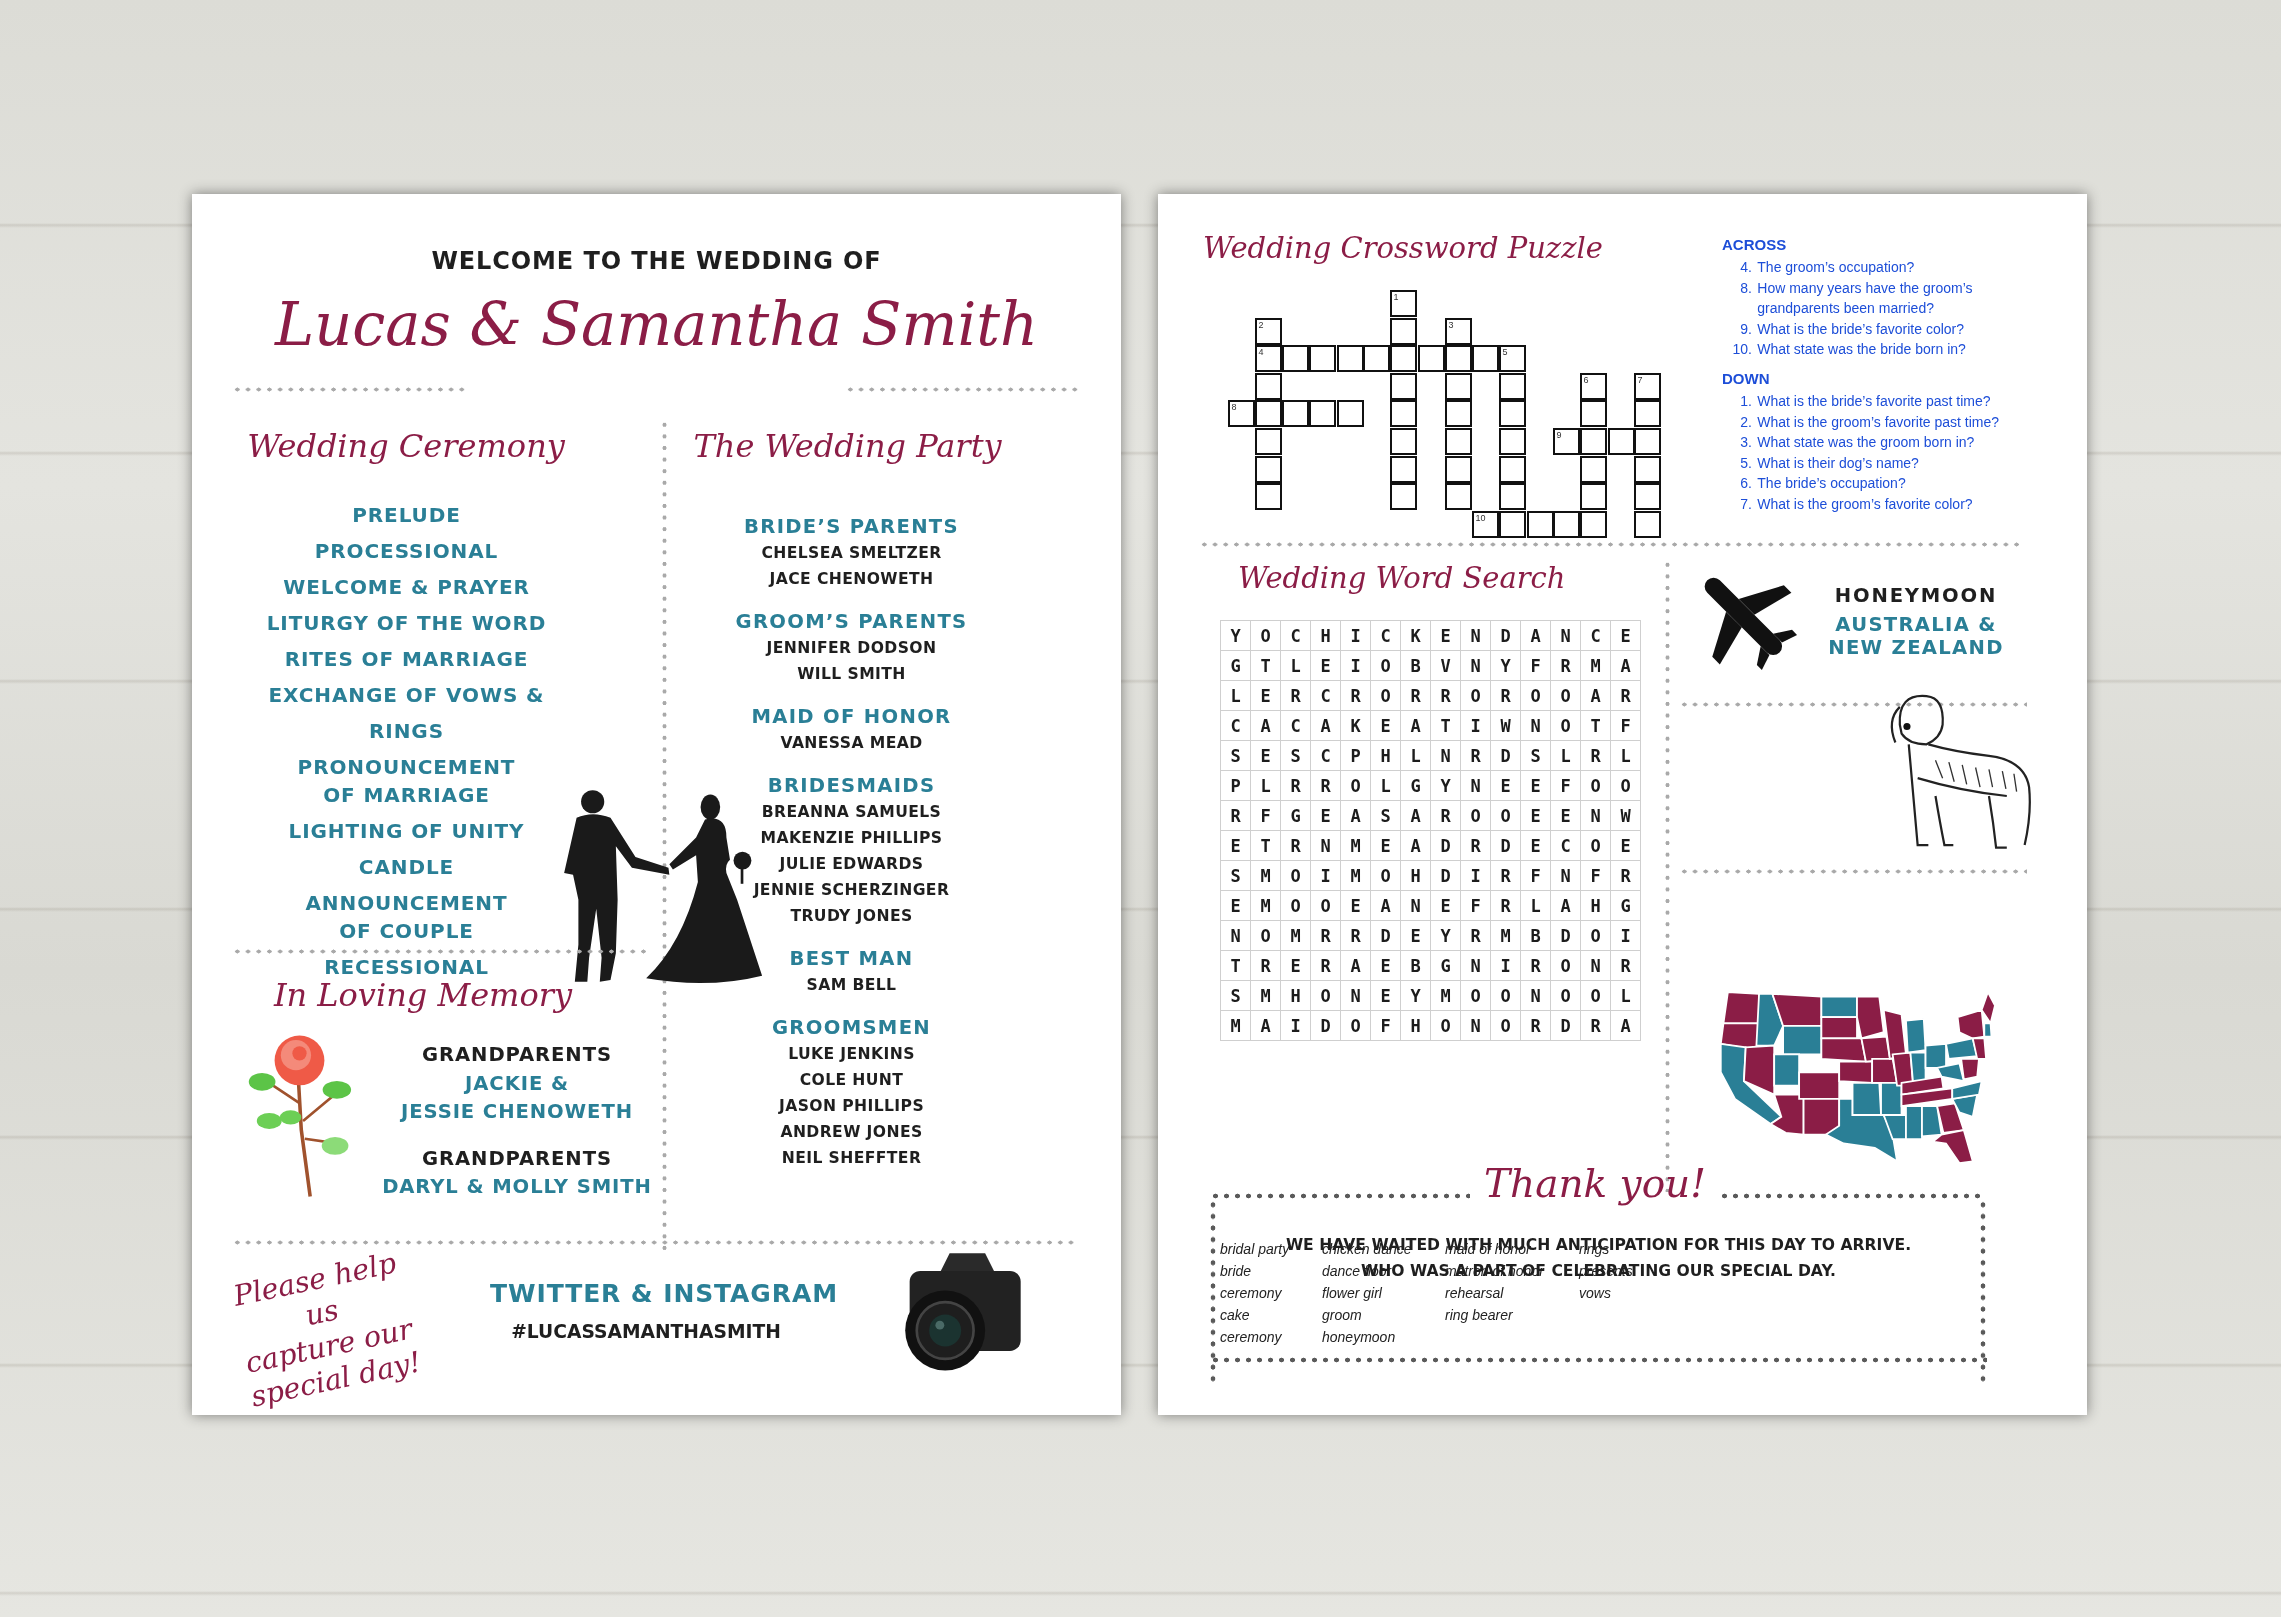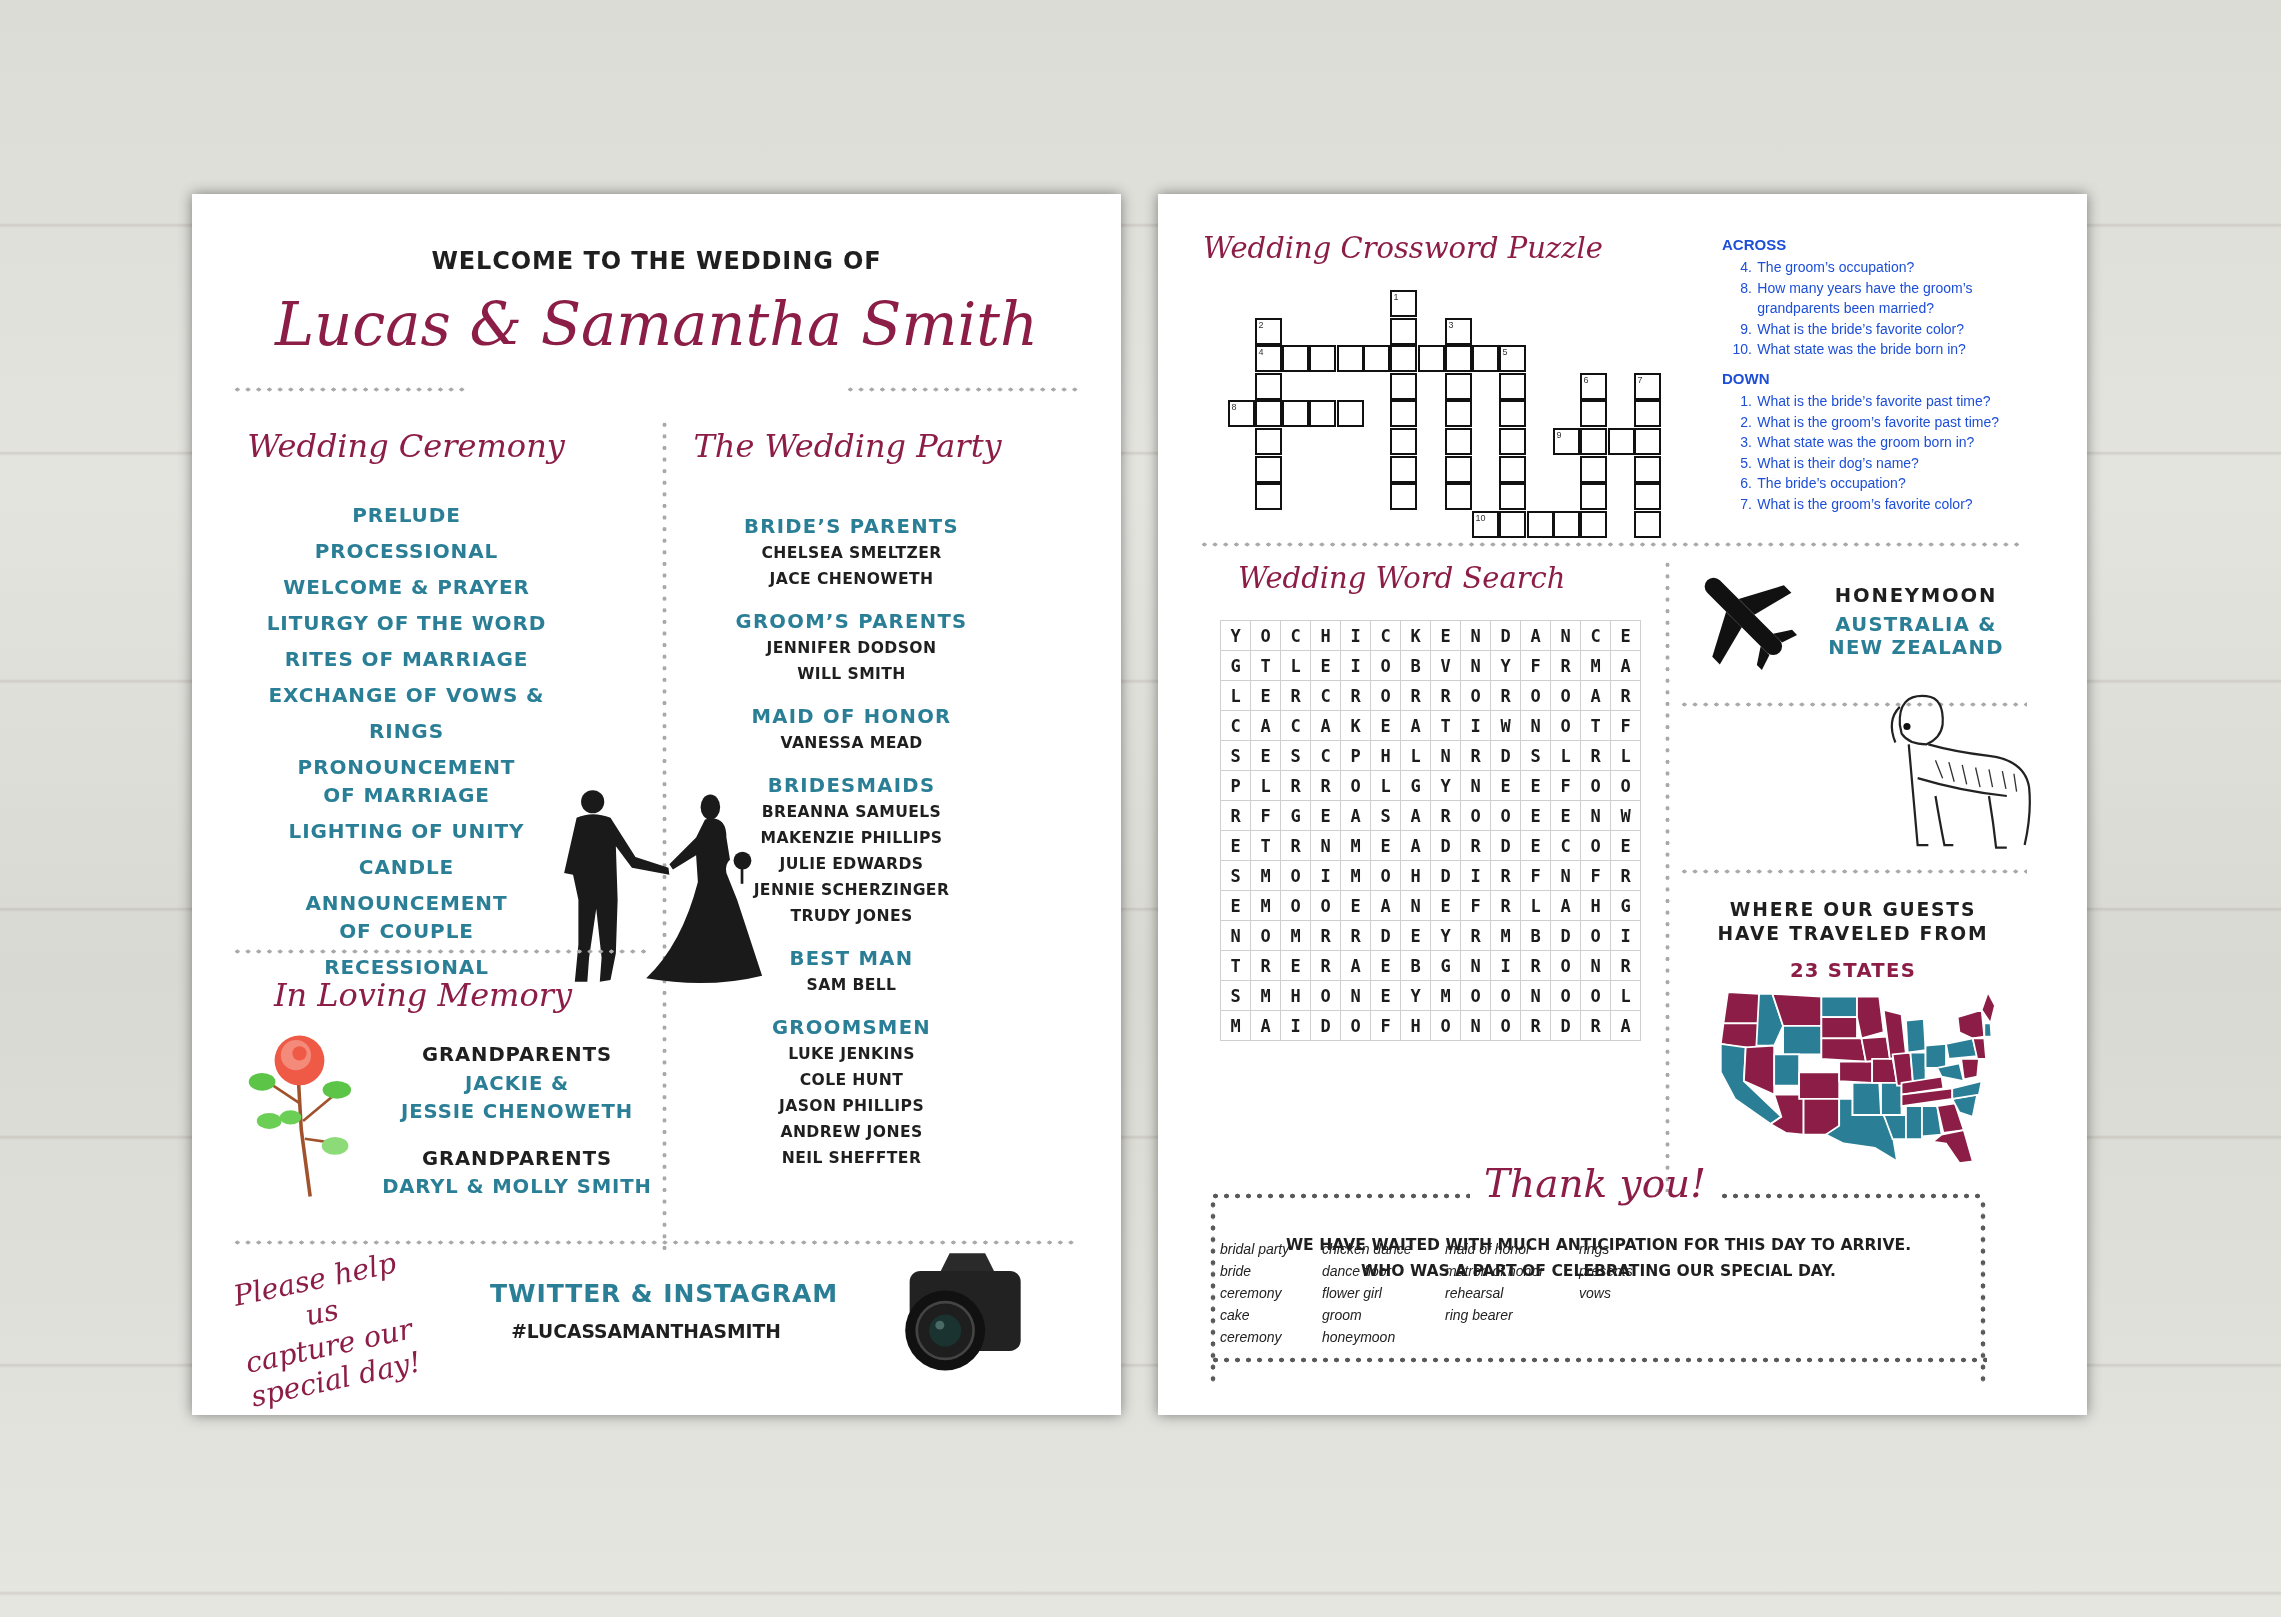--- a/index.html
+++ b/index.html
@@ -611,25 +611,20 @@
       <path d="M60 120 Q65 150 70 175 L80 175"></path>
       <path d="M120 120 Q125 150 128 178 L140 178"></path>
       <path d="M40 100 Q90 115 140 120"></path>
     </g>
     <g stroke="#333" stroke-width="1.5">
       <path d="M60 80 l8 20 M75 82 l6 22 M90 85 l5 22 M105 88 l5 22 M120 90 l4 20 M135 92 l4 20 M148 95 l3 20"></path>
     </g>
     <circle cx="28" cy="42" r="4" fill="#111"></circle>
   </svg>
 
-  <div class="abs center" style="left:521px; width:348px; top:704px;">
-    <div class="bold-sans dark info-title" style="font-size:18.7px;">WHERE OUR GUESTS</div>
-    <div class="bold-sans dark info-title" style="font-size:18.7px;">HAVE TRAVELED FROM</div>
-    <div class="bold-sans maroon info-sub" style="margin-top:12.5px;">23 STATES</div>
-  </div>
   <svg class="abs" style="left:561px; top:789px;" width="276" height="183" viewBox="0 0 310 205">
     <g stroke="#fff" stroke-width="2">
       <path d="M10 10 L45 12 L45 45 L5 45 Z" fill="#8b1d46"></path>
       <path d="M5 45 L45 45 L42 75 L2 68 Z" fill="#8b1d46"></path>
       <path d="M45 12 L60 12 L72 48 L62 70 L42 70 Z" fill="#2a7f96"></path>
       <path d="M60 12 L115 15 L115 48 L72 48 Z" fill="#8b1d46"></path>
       <path d="M72 48 L115 48 L115 80 L72 80 Z" fill="#2a7f96"></path>
       <path d="M2 68 L30 72 L28 110 L70 150 L58 158 L18 130 L2 100 Z" fill="#2a7f96"></path>
       <path d="M30 72 L62 70 L62 125 L28 110 Z" fill="#8b1d46"></path>
       <path d="M62 80 L90 80 L90 115 L62 115 Z" fill="#2a7f96"></path>

